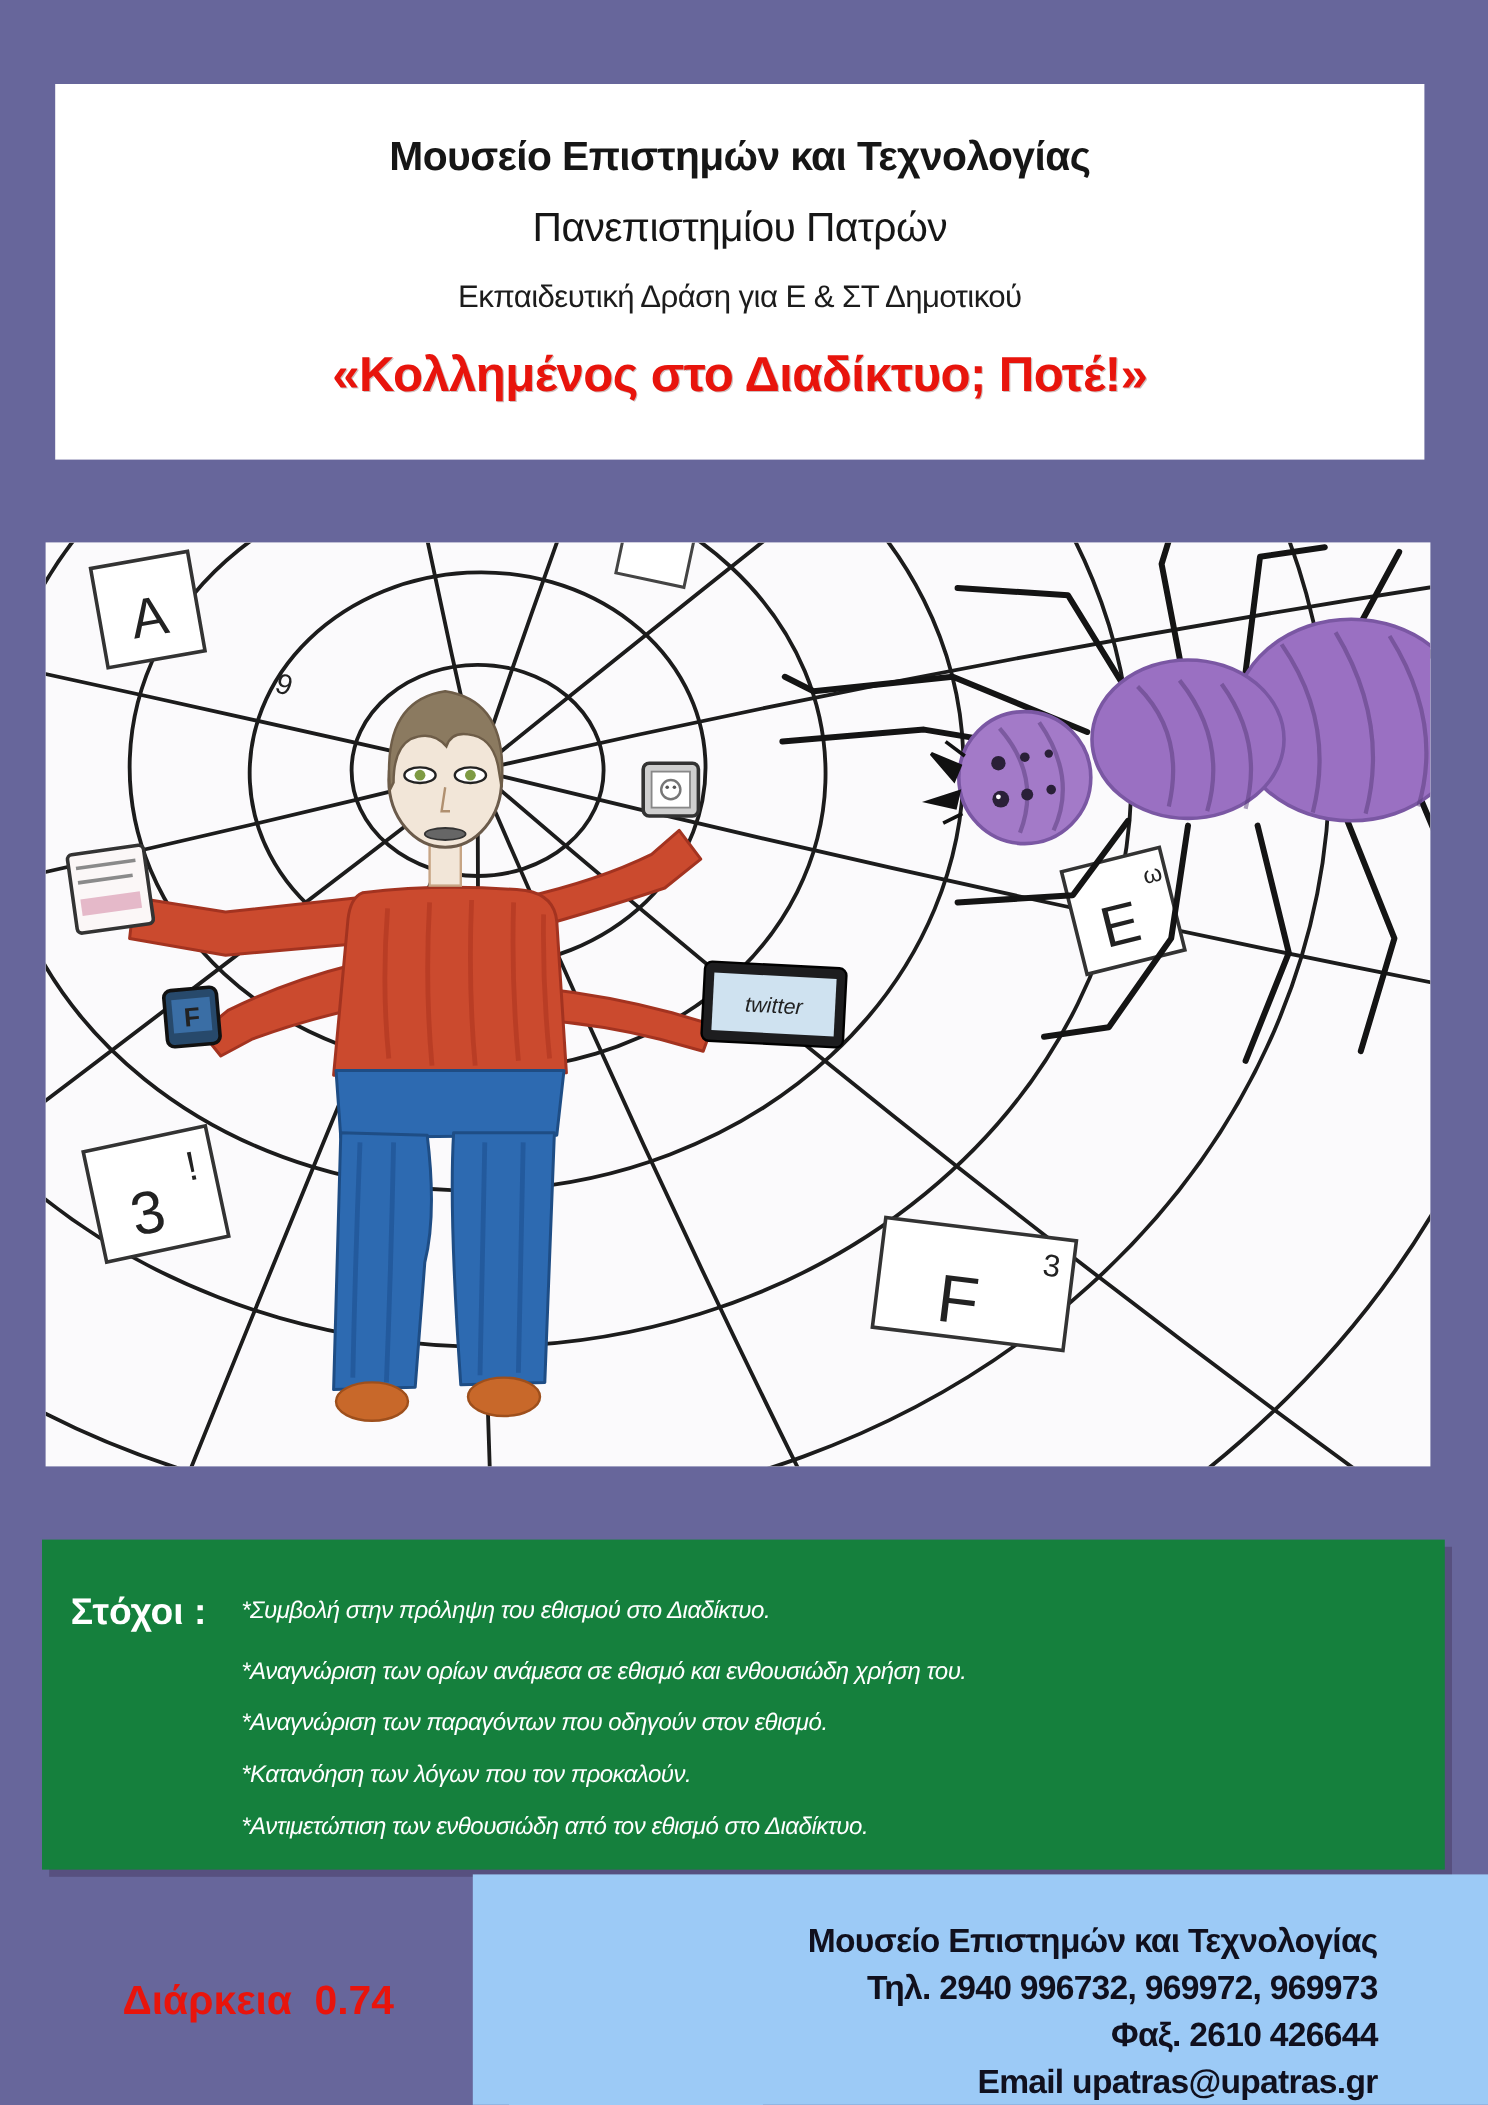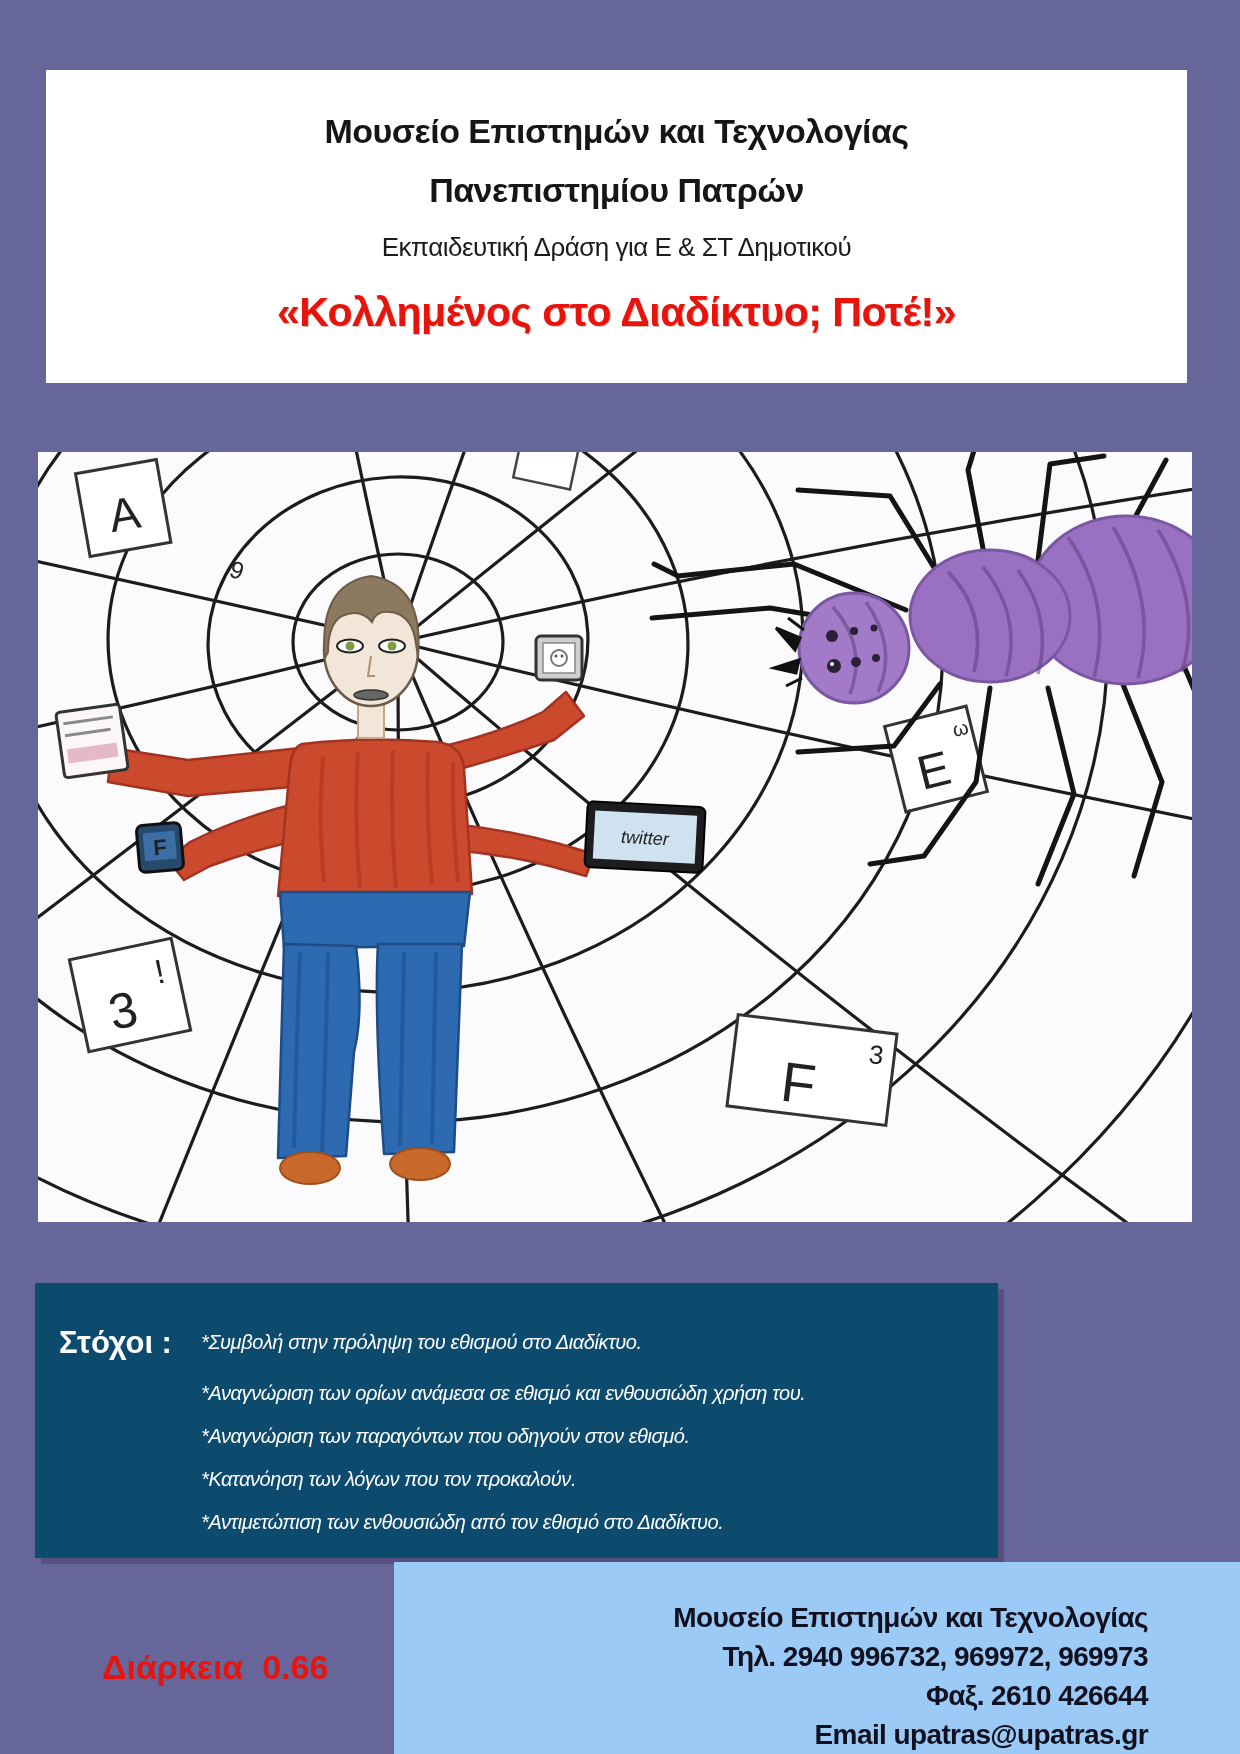--- a/index.html
+++ b/index.html
@@ -9,33 +9,33 @@
     font-family:"Liberation Sans", sans-serif;
     overflow:hidden;
   }
   .header-box{
     position:absolute;left:46px;top:70px;width:1141px;height:313px;
     background:#ffffff;text-align:center;
     display:flex;flex-direction:column;align-items:center;
     padding-top:42px;box-sizing:border-box;
   }
   .ht1{font-size:34px;font-weight:bold;color:#161616;margin:0 0 20px 0;letter-spacing:-0.5px;}
-  .ht2{font-size:34px;font-weight:bold;color:#161616;margin:0 0 22px 0;letter-spacing:-0.5px;}
+  .ht2{font-size:34px;font-weight:normal;color:#161616;margin:0 0 22px 0;letter-spacing:-0.5px;}
   .hsub{font-size:26px;color:#1c1c1c;margin:0 0 26px 0;letter-spacing:-0.5px;}
   .hslogan{font-size:41px;font-weight:bold;color:#E8140C;margin:0;letter-spacing:-0.5px;
     text-shadow:1px 1px 0 rgba(60,0,0,.25);}
   .drawing-box{
     position:absolute;left:38px;top:452px;width:1154px;height:770px;
     background:#FBFAFC;overflow:hidden;
   }
   .drawing-box svg{display:block;}
   svg text{font-family:"Liberation Sans", sans-serif;fill:#222;}
   .objectives-box{
-    position:absolute;left:35px;top:1283px;width:963px;height:275px;
-    background:#0c4a6e;color:#fff;box-sizing:border-box;
+    position:absolute;left:35px;top:1283px;width:1169px;height:275px;
+    background:#15803d;color:#fff;box-sizing:border-box;
     box-shadow:6px 6px 0 rgba(74,62,104,0.55);
   }
   .obj-label{
     position:absolute;left:24px;top:42px;
     font-size:31px;font-weight:bold;color:#ffffff;white-space:pre;
   }
   .obj-lines{position:absolute;left:166px;top:42px;width:980px;}
   .obj-item{font-size:20px;line-height:34px;margin-bottom:9px;letter-spacing:-0.4px;font-style:italic;}
   .obj-item.first{margin-bottom:17px;}
   .duration{
@@ -236,21 +236,21 @@
     <span class="obj-label">Στόχοι :</span>
     <div class="obj-lines">
       <div class="obj-item first">*Συμβολή στην πρόληψη του εθισμού στο Διαδίκτυο.</div>
       <div class="obj-item">*Αναγνώριση των ορίων ανάμεσα σε εθισμό και ενθουσιώδη χρήση του.</div>
       <div class="obj-item">*Αναγνώριση των παραγόντων που οδηγούν στον εθισμό.</div>
       <div class="obj-item">*Κατανόηση των λόγων που τον προκαλούν.</div>
       <div class="obj-item">*Αντιμετώπιση των ενθουσιώδη από τον εθισμό στο Διαδίκτυο.</div>
     </div>
   </section>
 
-  <div class="duration">Διάρκεια  0.66</div>
+  <div class="duration">Διάρκεια  0.74</div>
 
   <section class="contact-box">
     <div class="contact-line">Μουσείο Επιστημών και Τεχνολογίας</div>
     <div class="contact-line">Τηλ. 2940 996732, 969972, 969973</div>
     <div class="contact-line">Φαξ. 2610 426644</div>
     <div class="contact-line">Email upatras@upatras.gr</div>
   </section>
 
 </div>
 

